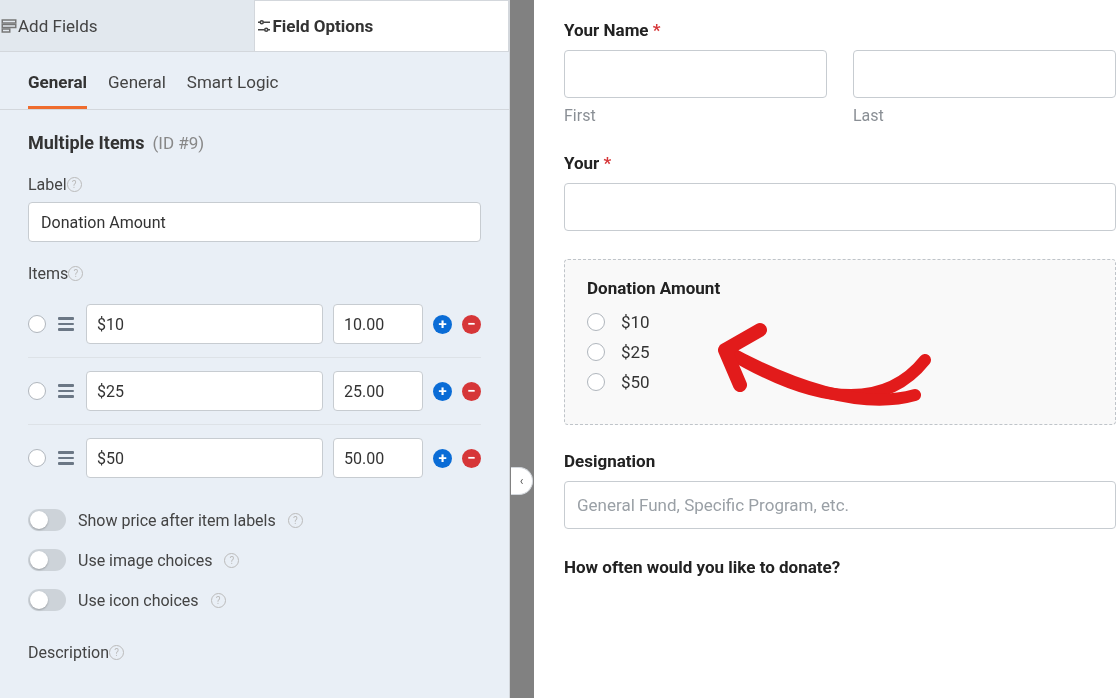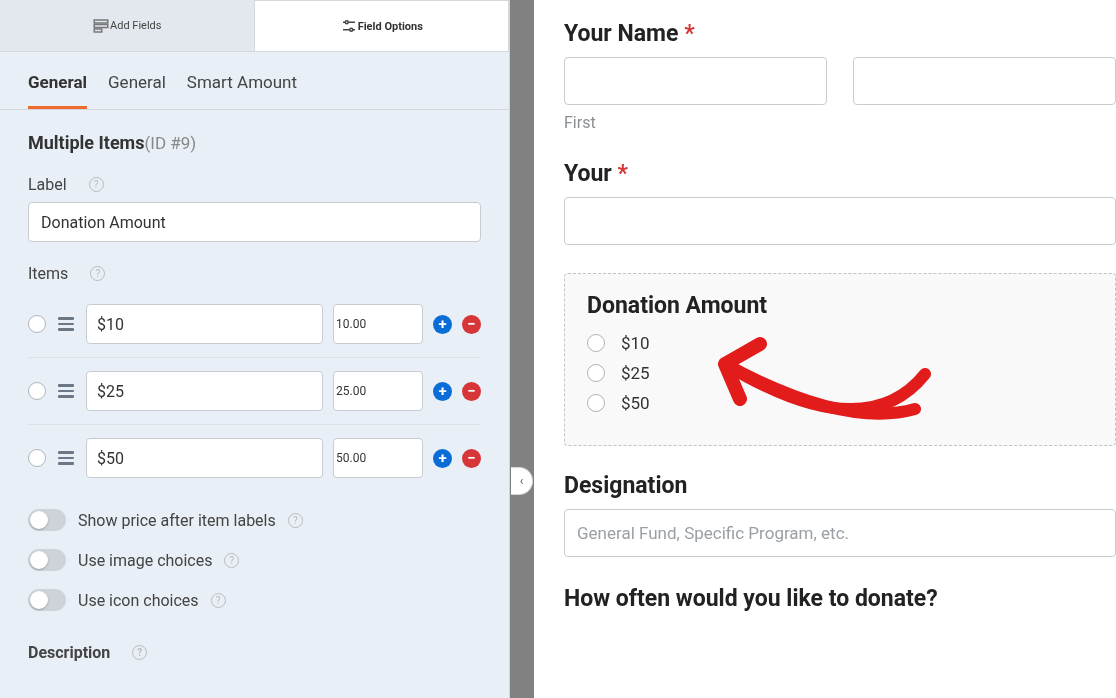--- a/index.html
+++ b/index.html
@@ -3,66 +3,66 @@
 <meta charset="utf-8">
 <style>
 * { box-sizing: border-box; margin: 0; padding: 0; font-family: -apple-system, BlinkMacSystemFont, "Segoe UI", Roboto, sans-serif; }
 body { background: #fff; width: 1116px; height: 698px; overflow: hidden; display: flex; }
 .sidebar { width: 510px; background: #e9eff6; border-right: 1px solid #d3d7dc; position: relative; }
 .divider-bar { width: 24px; background: #818181; }
 .preview { flex: 1; background: #fff; padding: 0 0 0 30px; }
 
 
 .top-tabs { display: flex; height: 52px; border-bottom: 1px solid #d3d7dc; }
-.top-tab { flex: 1; display: flex; align-items: center; justify-content: center; font-size: 11px; color: #444; cursor: pointer; background: #e2e8ee; }
+.top-tab { flex: 1; display: flex; align-items: center; justify-content: flex-start; font-size: 17px; color: #444; cursor: pointer; background: #e2e8ee; }
 .top-tab.active { background: #fff; border: 1px solid #d3d7dc; border-bottom: none; font-weight: 700; color: #333; }
 .top-tab svg { width: 18px; height: 18px; }
 
 
 .sub-tabs { display: flex; gap: 21px; padding: 20px 28px 0 28px; border-bottom: 1px solid #d3d7dc; }
 .sub-tab { font-size: 17px; color: #444; padding-bottom: 14px; cursor: pointer; }
 .sub-tab.active { font-weight: 700; color: #333; border-bottom: 3px solid #ef6c2e; }
 
 
 .panel-body { padding: 22px 28px; }
-.field-header { display: flex; align-items: flex-end; margin-bottom: 22px; }
+.field-header { display: flex; align-items: flex-end; gap: 8px; margin-bottom: 22px; }
 .field-header .name { font-weight: 700; font-size: 18px; color: #333; }
 .field-header .id { color: #888; font-size: 17px; }
 
-.setting-label { display: flex; align-items: center; gap: 22px; font-size: 16px; color: #444; margin-bottom: 8px; }
+.setting-label { display: flex; align-items: center; gap: 0; font-size: 16px; color: #444; margin-bottom: 8px; }
 .help-icon { width: 15px; height: 15px; border-radius: 50%; border: 1.5px solid #bbb; display: inline-flex; align-items: center; justify-content: center; font-size: 10px; color: #bbb; cursor: pointer; }
 
 .text-input { width: 100%; height: 40px; border: 1px solid #c7ccd1; border-radius: 4px; background: #fff; padding: 0 12px; font-size: 16px; color: #333; }
 .label-input-wrap { margin-bottom: 22px; }
 
 .items-section { margin-bottom: 18px; }
 .item-row { display: flex; align-items: center; gap: 10px; padding: 13px 0; border-bottom: 1px solid #dde2e7; }
 .item-row:last-child { border-bottom: none; }
 .radio-empty { width: 18px; height: 18px; border-radius: 50%; border: 1.5px solid #b0b6bd; background: #fff; cursor: pointer; }
 .drag-handle { display: flex; flex-direction: column; gap: 3px; cursor: grab; padding: 2px; }
 .drag-handle span { width: 16px; height: 2.5px; background: #6b7785; border-radius: 1px; }
 .item-label-input { flex: 1; height: 40px; border: 1px solid #c7ccd1; border-radius: 4px; background: #fff; padding: 0 10px; font-size: 16px; color: #333; }
-.item-price-input { width: 90px; height: 40px; border: 1px solid #c7ccd1; border-radius: 4px; background: #fff; padding: 0 2px; font-size: 12px; color: #333; }
+.item-price-input { width: 90px; height: 40px; border: 1px solid #c7ccd1; border-radius: 4px; background: #fff; padding: 0 10px; font-size: 16px; color: #333; }
 .circ-btn { width: 19px; height: 19px; border-radius: 50%; display: flex; align-items: center; justify-content: center; color: #fff; font-weight: bold; font-size: 15px; cursor: pointer; line-height: 1; }
 .circ-add { background: #0a6cd6; }
 .circ-remove { background: #d63638; }
 
 .toggle-row { display: flex; align-items: center; gap: 12px; margin: 18px 0; }
 .toggle { width: 38px; height: 22px; border-radius: 11px; background: #cdd3d9; position: relative; cursor: pointer; }
 .toggle::after { content: ""; position: absolute; left: 2px; top: 2px; width: 18px; height: 18px; border-radius: 50%; background: #fff; box-shadow: 0 1px 2px rgba(0,0,0,0.25); }
 .toggle-label { font-size: 16px; color: #444; }
 
-.desc-label { margin-top: 32px; font-weight: bold; }
+.desc-label { margin-top: 32px; }
 
 
 .collapse-handle { position: absolute; right: -24px; top: 467px; width: 22px; height: 28px; background: #fff; border: 1px solid #d3d7dc; border-left: none; border-radius: 0 14px 14px 0; display: flex; align-items: center; justify-content: center; color: #555; font-size: 12px; cursor: pointer; z-index: 5; }
 
 
 .pv-group { margin-top: 20px; margin-bottom: 28px; }
-.pv-label { font-weight: 700; font-size: 23px; color: #222; margin-bottom: 10px; }
+.pv-label { font-weight: 700; font-size: 17px; color: #222; margin-bottom: 10px; }
 .req { color: #d63638; font-weight: 700; }
 .pv-row { display: flex; gap: 26px; }
 .pv-col { flex: 1; }
 .pv-input { width: 100%; height: 48px; border: 1px solid #c7ccd1; border-radius: 4px; background: #fff; padding: 0 12px; font-size: 17px; color: #333; }
 .pv-sublabel { color: #8a8f95; font-size: 16px; margin-top: 8px; }
 .pv-input::placeholder { color: #9aa0a6; }
 
 .pv-selected { border: 1px dashed #bfc4c9; border-radius: 4px; padding: 18px 22px 22px 22px; background: #f9f9f9; margin-bottom: 26px; position: relative; }
 .pv-selected .pv-label { margin-bottom: 14px; }
 .pv-radio-row { display: flex; align-items: center; gap: 16px; margin: 10px 0; }
@@ -91,21 +91,21 @@
           <line x1="4" y1="17" x2="20" y2="17"></line>
           <circle cx="15" cy="17" r="2" fill="#fff"></circle>
         </svg>
       <span>Field Options</span>
     </div>
   </div>
 
   <div class="sub-tabs">
     <div class="sub-tab active">General</div>
     <div class="sub-tab">General</div>
-    <div class="sub-tab">Smart Amount</div>
+    <div class="sub-tab">Smart Logic</div>
   </div>
 
   <div class="panel-body">
     <div class="field-header">
       <span class="name">Multiple Items</span>
       <span class="id">(ID #9)</span>
     </div>
 
     <div class="label-input-wrap">
       <div class="setting-label">
@@ -189,20 +189,21 @@
 <div class="preview">
   <div class="pv-group">
     <div class="pv-label"><span>Your Name</span> <span class="req">*</span></div>
     <div class="pv-row">
       <div class="pv-col">
         <input class="pv-input" style="">
         <div class="pv-sublabel">First</div>
       </div>
       <div class="pv-col">
         <input class="pv-input" style="">
+        <div class="pv-sublabel">Last</div>
       </div>
     </div>
   </div>
 
   <div class="pv-group">
     <div class="pv-label"><span>Your</span> <span class="req">*</span></div>
     <input class="pv-input" style="">
   </div>
 
   <div class="pv-selected">

